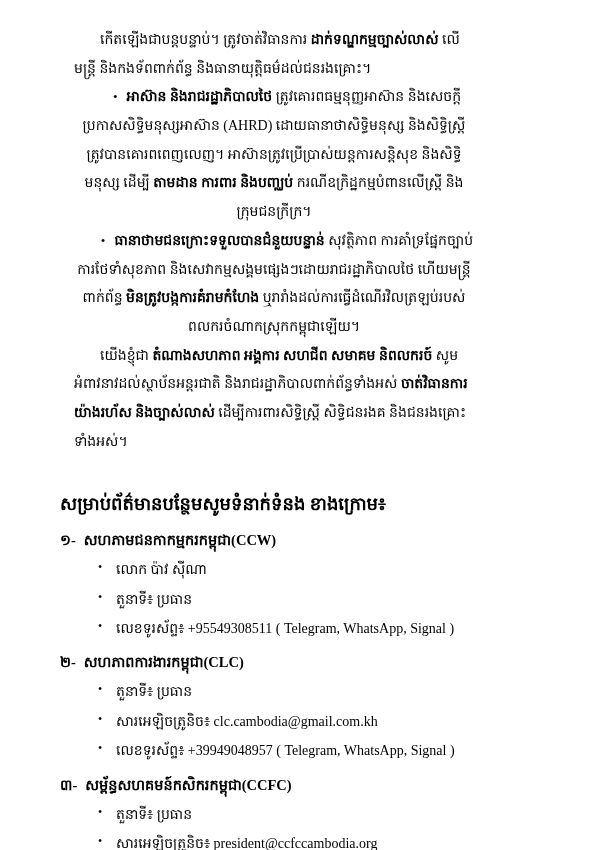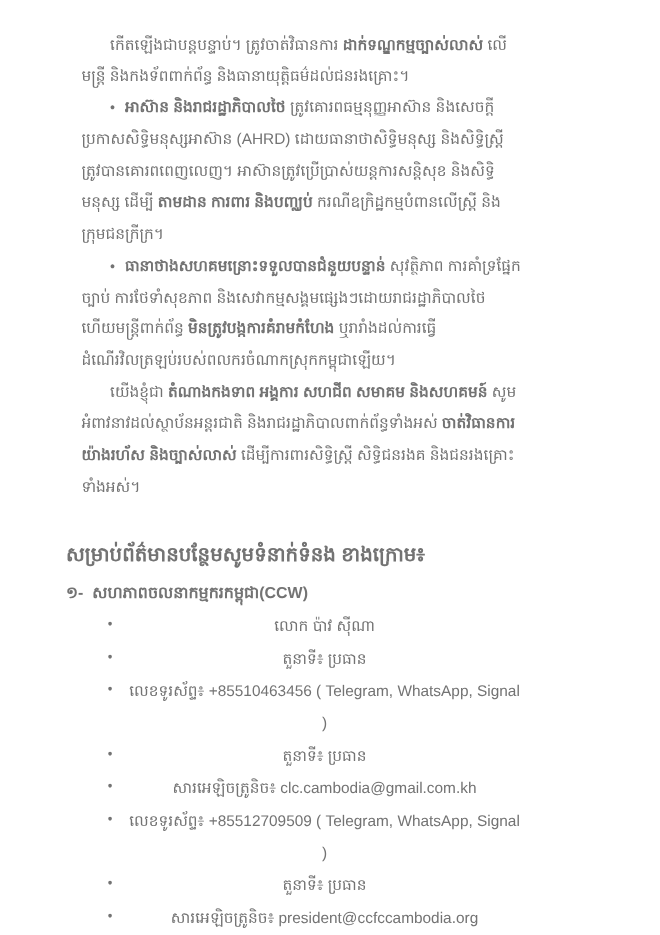--- a/index.html
+++ b/index.html
@@ -1,81 +1,87 @@
 <!DOCTYPE html>
 <html><head>
 <meta charset="utf-8">
 <style>
   html,body{margin:0;padding:0;background:#ffffff;}
   .page{
     width:524px;height:850px;box-sizing:border-box;background:#ffffff;
-    color:#737373;padding:26px 50px 0 60px;overflow:hidden;
-    font-family:Liberation Sans, sans-serif;
+    color:#000000;padding:26px 50px 0 60px;overflow:hidden;
+    font-family:Liberation Serif, serif;
     font-size:14px;
   }
   .para{
     margin:0 0 0 14px;text-indent:26px;line-height:2.05;
     overflow-wrap:break-word;word-break:break-word;text-align:left;
   }
   .bullets{list-style:none;margin:0;padding:0 0 0 14px;}
   .bullets>li{
-    line-height:2.05;text-indent:26px;overflow-wrap:break-word;word-break:break-word;
+    line-height:2.05;text-indent:26px;overflow-wrap:break-word;word-break:break-word;text-align:center;
   }
   .bullets>li::before{content:"•";margin-right:9px;font-size:13px;}
   .run.bold{font-weight:700;}
   .contacts-heading{
     font-size:18px;font-weight:700;margin:34px 0 8px 0;line-height:1.6;
     overflow-wrap:break-word;
   }
   .contact{margin:0;}
   .org-line{font-size:14.5px;font-weight:700;margin:6px 0 2px 0;line-height:1.8;}
   .org-line .org-number{margin-right:8px;}
-  .contact-items{list-style:none;margin:0;padding:0;text-align:center;}
+  .contact-items{list-style:none;margin:0;padding:0;}
   .contact-items>li{
     position:relative;padding-left:56px;line-height:2.1;
     overflow-wrap:break-word;word-break:break-word;
   }
   .contact-items>li::before{content:"•";position:absolute;left:38px;font-size:12px;}
 </style>
 </head>
 <body>
 
 <div class="page">
 
   <p class="para"><span class="run">កើតឡើងជាបន្តបន្ទាប់។ ត្រូវចាត់វិធានការ </span><span class="run bold">ដាក់ទណ្ឌកម្មច្បាស់លាស់</span><span class="run"> លើមន្ត្រី និងកងទ័ពពាក់ព័ន្ធ និងធានាយុត្តិធម៌ដល់ជនរងគ្រោះ។</span></p>
 
   <ul class="bullets">
     <li><span class="run bold">អាស៊ាន និងរាជរដ្ឋាភិបាលថៃ</span><span class="run"> ត្រូវគោរពធម្មនុញ្ញអាស៊ាន និងសេចក្តីប្រកាសសិទ្ធិមនុស្សអាស៊ាន (AHRD) ដោយធានាថាសិទ្ធិមនុស្ស និងសិទ្ធិស្ត្រីត្រូវបានគោរពពេញលេញ។ អាស៊ានត្រូវប្រើប្រាស់យន្តការសន្តិសុខ និងសិទ្ធិមនុស្ស ដើម្បី </span><span class="run bold">តាមដាន ការពារ និងបញ្ឈប់</span><span class="run"> ករណីឧក្រិដ្ឋកម្មបំពានលើស្ត្រី និងក្រុមជនក្រីក្រ។</span></li>
-    <li><span class="run bold">ធានាថាងសហគមន្រោះទទួលបានជំនួយបន្ទាន់</span><span class="run"> សុវត្ថិភាព ការគាំទ្រផ្នែកច្បាប់ ការថែទាំសុខភាព និងសេវាកម្មសង្គមផ្សេងៗដោយរាជរដ្ឋាភិបាលថៃ ហើយមន្ត្រីពាក់ព័ន្ធ </span><span class="run bold">មិនត្រូវបង្កការគំរាមកំហែង</span><span class="run"> ឬរារាំងដល់ការធ្វើដំណើរវិលត្រឡប់របស់ពលករចំណាកស្រុកកម្ពុជាឡើយ។</span></li>
+    <li><span class="run bold">ធានាថាមជនក្រោះទទួលបានជំនួយបន្ទាន់</span><span class="run"> សុវត្ថិភាព ការគាំទ្រផ្នែកច្បាប់ ការថែទាំសុខភាព និងសេវាកម្មសង្គមផ្សេងៗដោយរាជរដ្ឋាភិបាលថៃ ហើយមន្ត្រីពាក់ព័ន្ធ </span><span class="run bold">មិនត្រូវបង្កការគំរាមកំហែង</span><span class="run"> ឬរារាំងដល់ការធ្វើដំណើរវិលត្រឡប់របស់ពលករចំណាកស្រុកកម្ពុជាឡើយ។</span></li>
   </ul>
 
-  <p class="para"><span class="run">យើងខ្ញុំជា </span><span class="run bold">តំណាងកងទាព អង្គការ សហជីព សមាគម និងសហគមន៍</span><span class="run"> សូមអំពាវនាវដល់ស្ថាប័នអន្តរជាតិ និងរាជរដ្ឋាភិបាលពាក់ព័ន្ធទាំងអស់ </span><span class="run bold">ចាត់វិធានការយ៉ាងរហ័ស និងច្បាស់លាស់</span><span class="run"> ដើម្បីការពារសិទ្ធិស្ត្រី សិទ្ធិជនរងគ និងជនរងគ្រោះទាំងអស់។</span></p>
+  <p class="para"><span class="run">យើងខ្ញុំជា </span><span class="run bold">តំណាងសហភាព អង្គការ សហជីព សមាគម និពលករច៍</span><span class="run"> សូមអំពាវនាវដល់ស្ថាប័នអន្តរជាតិ និងរាជរដ្ឋាភិបាលពាក់ព័ន្ធទាំងអស់ </span><span class="run bold">ចាត់វិធានការយ៉ាងរហ័ស និងច្បាស់លាស់</span><span class="run"> ដើម្បីការពារសិទ្ធិស្ត្រី សិទ្ធិជនរងគ និងជនរងគ្រោះទាំងអស់។</span></p>
 
   <h2 class="contacts-heading">សម្រាប់ព័ត៌មានបន្ថែមសូមទំនាក់ទំនង ខាងក្រោម៖</h2>
 
   <section class="contact">
     <h3 class="org-line">
-      <span class="org-number">១-</span><span>សហភាពចលនាកម្មករកម្ពុជា(CCW)</span>
+      <span class="org-number">១-</span><span>សហភាមជនកាកម្មករកម្ពុជា(CCW)</span>
     </h3>
     <ul class="contact-items">
       <li>លោក ប៉ាវ ស៊ីណា</li>
       <li>តួនាទី៖ ប្រធាន</li>
-      <li>លេខទូរស័ព្ទ៖ +85510463456 ( Telegram, WhatsApp, Signal )</li>
+      <li>លេខទូរស័ព្ទ៖ +95549308511 ( Telegram, WhatsApp, Signal )</li>
     </ul>
   </section>
 
   <section class="contact">
+    <h3 class="org-line">
+      <span class="org-number">២-</span><span>សហភាពការងារកម្ពុជា(CLC)</span>
+    </h3>
     <ul class="contact-items">
       <li>តួនាទី៖ ប្រធាន</li>
       <li>សារអេឡិចត្រូនិច៖ clc.cambodia@gmail.com.kh</li>
-      <li>លេខទូរស័ព្ទ៖ +85512709509 ( Telegram, WhatsApp, Signal )</li>
+      <li>លេខទូរស័ព្ទ៖ +39949048957 ( Telegram, WhatsApp, Signal )</li>
     </ul>
   </section>
 
   <section class="contact">
+    <h3 class="org-line">
+      <span class="org-number">៣-</span><span>សម្ព័ន្ធសហគមន៍កសិករកម្ពុជា(CCFC)</span>
+    </h3>
     <ul class="contact-items">
       <li>តួនាទី៖ ប្រធាន</li>
       <li>សារអេឡិចត្រូនិច៖ president@ccfccambodia.org</li>
 
     </ul>
   </section>
 
 </div>
 
 </body></html>

